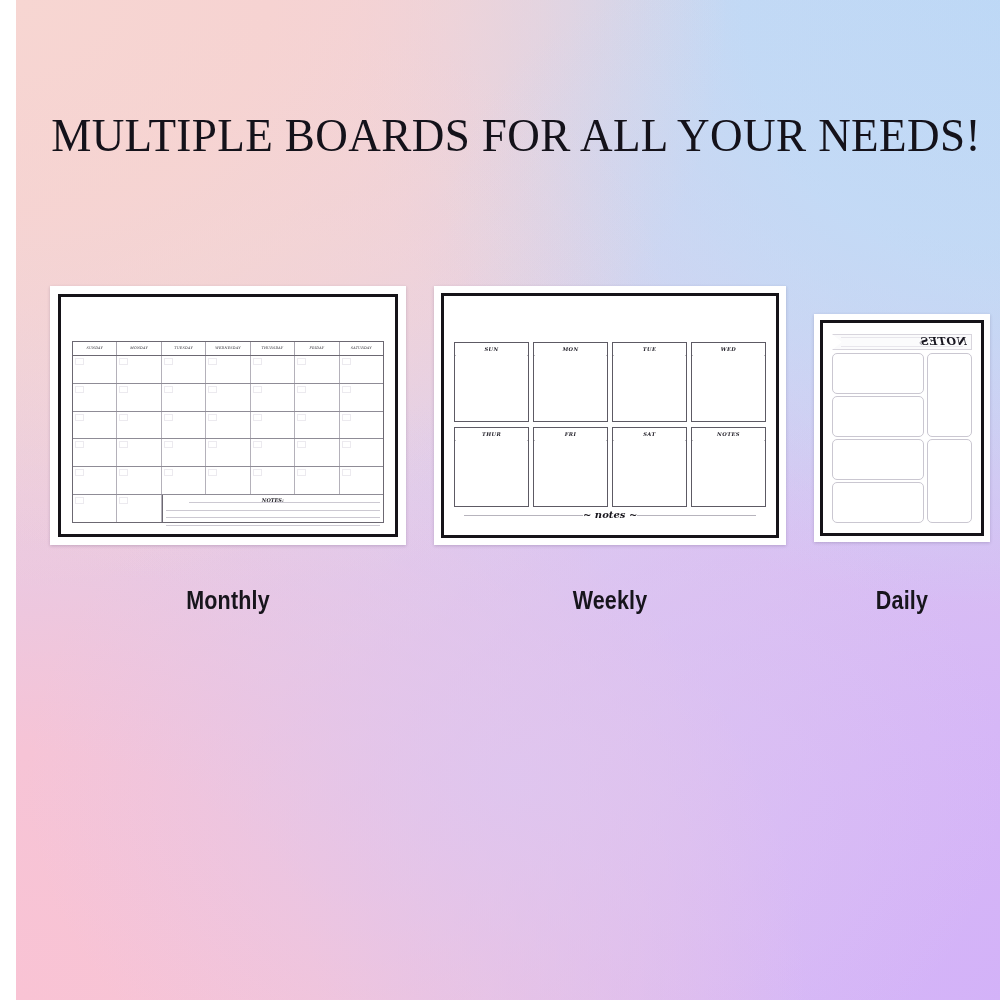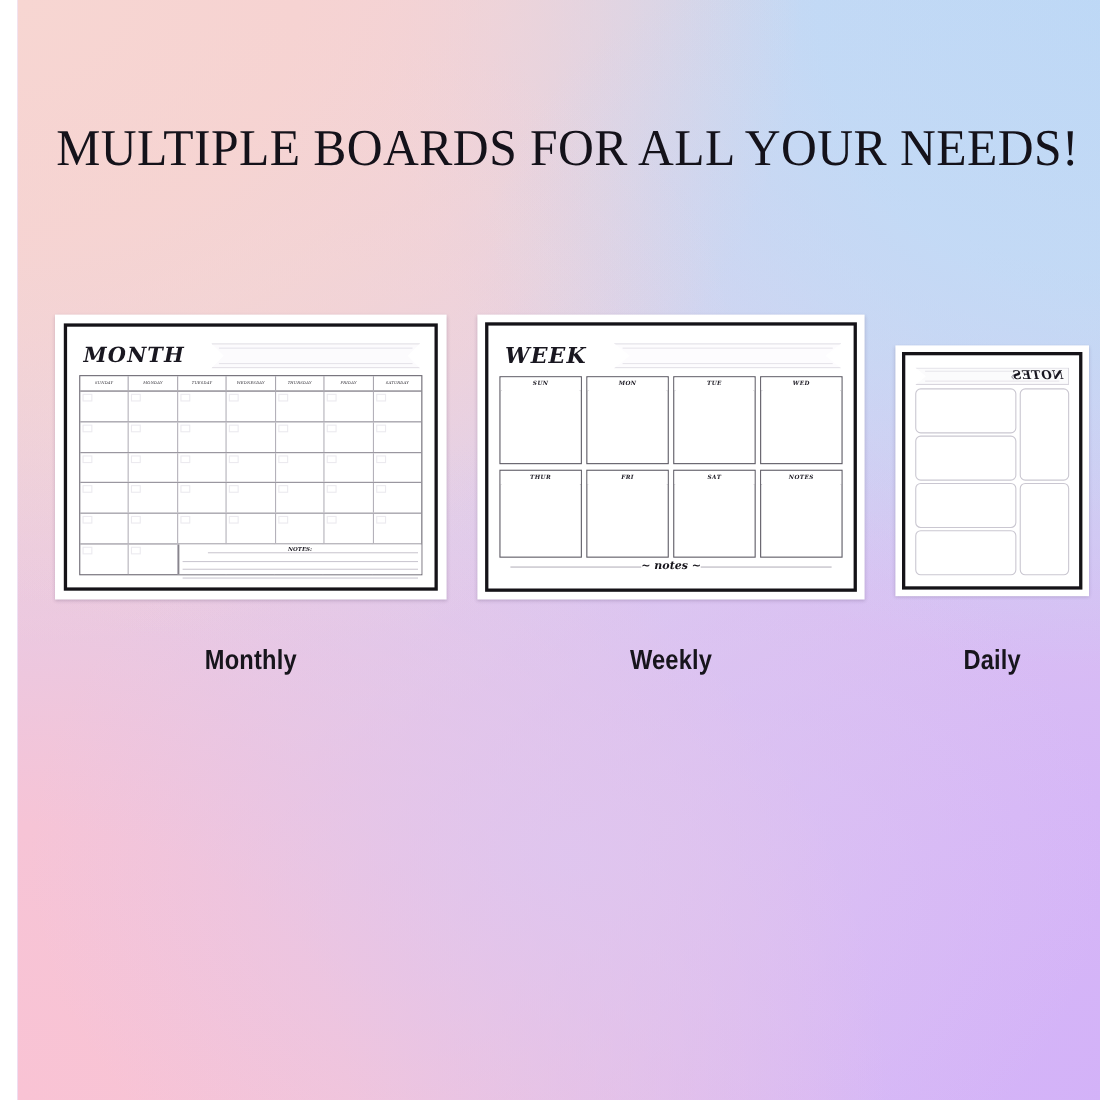--- a/index.html
+++ b/index.html
@@ -422,24 +422,20 @@
 
   <div id="headline">MULTIPLE BOARDS FOR ALL YOUR NEEDS!</div>
 
   <div id="rack">
 
     <div class="board-slot" id="monthly-slot">
       <div class="board-frame" id="monthly-frame">
         <div class="board-bezel">
           <div id="monthly-inner">
 
-            <div id="month-head">
-              <div id="month-title" class="script">MONTH</div>
-              <div id="month-banner"></div>
-            </div>
 
             <div id="month-grid">
               <div class="m-daynames">
                 <div class="m-dayname">SUNDAY</div>
                 <div class="m-dayname">MONDAY</div>
                 <div class="m-dayname">TUESDAY</div>
                 <div class="m-dayname">WEDNESDAY</div>
                 <div class="m-dayname">THURSDAY</div>
                 <div class="m-dayname">FRIDAY</div>
                 <div class="m-dayname">SATURDAY</div>
@@ -590,24 +586,20 @@
           </div>
         </div>
       </div>
     </div>
 
     <div class="board-slot" id="weekly-slot">
       <div class="board-frame" id="weekly-frame">
         <div class="board-bezel">
           <div id="weekly-inner">
 
-            <div id="week-head">
-              <div id="week-title" class="script">WEEK</div>
-              <div id="week-banner"></div>
-            </div>
 
             <div id="week-grid">
               <div class="w-row">
                 <div class="w-cell">
                   <div class="w-cell-head"></div>
                   <div class="w-cell-label">SUN</div>
                 </div>
                 <div class="w-cell">
                   <div class="w-cell-head"></div>
                   <div class="w-cell-label">MON</div>

